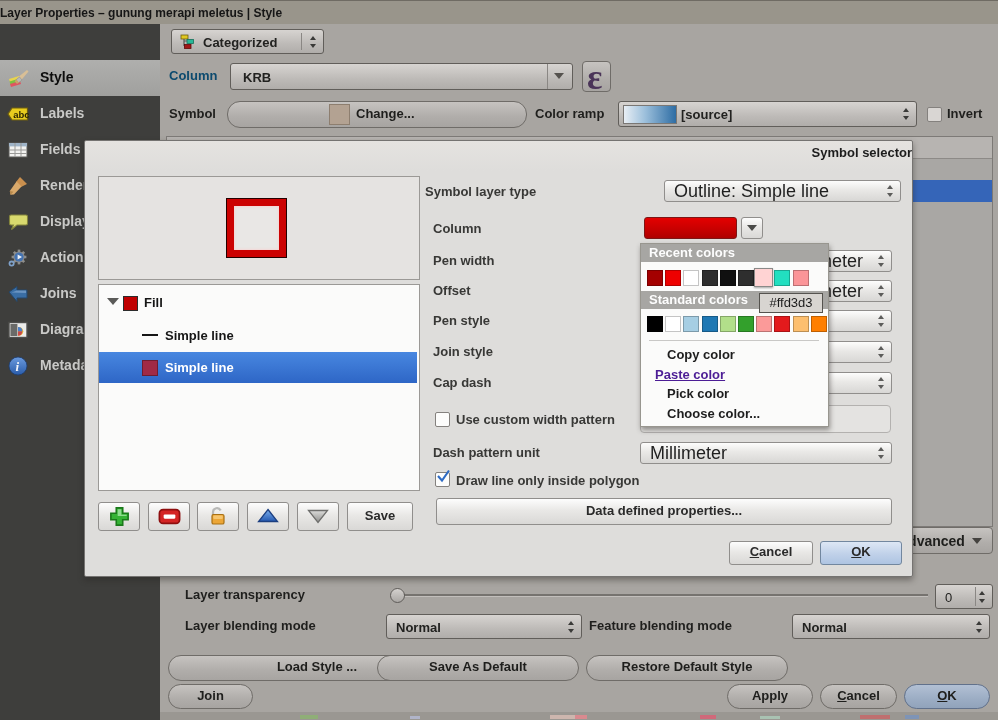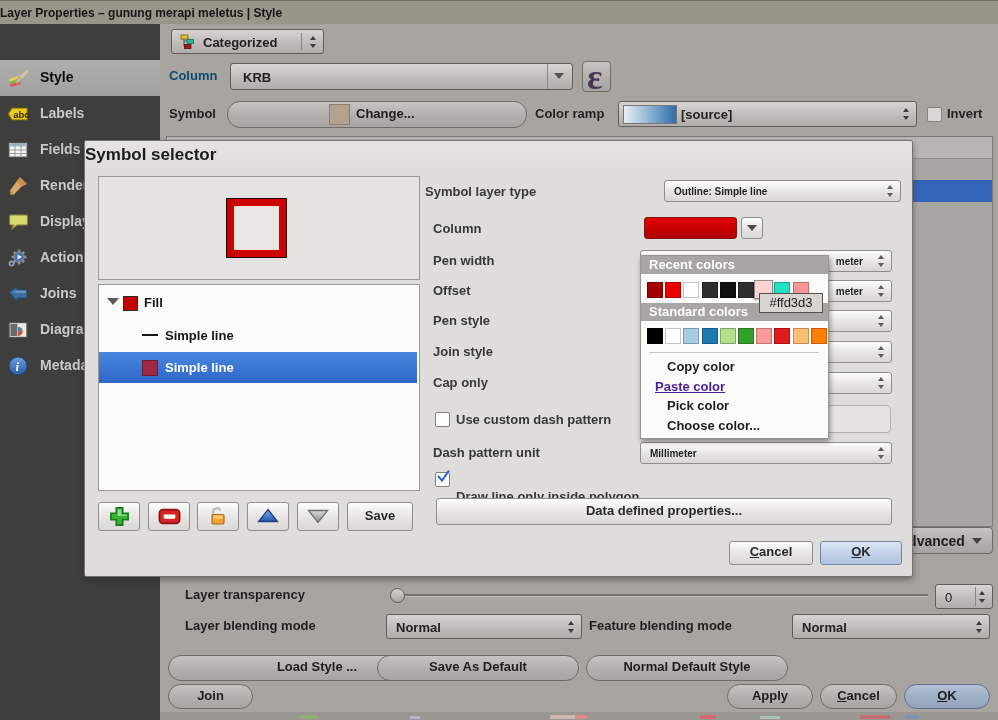--- a/index.html
+++ b/index.html
@@ -19,21 +19,21 @@
   color:#c9c9c7;white-space:nowrap;}
 .sbitem.sel{background:linear-gradient(#afafad,#a0a09e);}
 .sbitem.sel .tx{color:#0d0d0d;}
 
 .btn{position:absolute;border:1px solid #908e8c;border-radius:3px;
   background:linear-gradient(#fdfdfd,#e9e8e6 45%,#d9d8d6);
   font-size:13px;font-weight:bold;color:#2a2a2a;text-align:center;}
 .combo{position:absolute;border:1px solid #908e8c;border-radius:3px;
   background:linear-gradient(#fdfdfc,#e9e8e6 45%,#d8d7d5);}
 .combo .ct{position:absolute;left:9px;top:50%;transform:translateY(-50%);
-  font-size:10px;font-weight:bold;color:#1f1f1f;white-space:nowrap;}
+  font-size:18px;font-weight:normal;color:#1f1f1f;white-space:nowrap;}
 .spin{position:absolute;right:3px;top:0;height:100%;width:14px;
   display:flex;flex-direction:column;justify-content:center;align-items:center;}
 .spin .u{width:0;height:0;border-left:3.5px solid transparent;border-right:3.5px solid transparent;
   border-bottom:4.5px solid #5c5c5a;margin-bottom:4px;}
 .spin .d{width:0;height:0;border-left:3.5px solid transparent;border-right:3.5px solid transparent;
   border-top:4.5px solid #5c5c5a;}
 .lbl{position:absolute;font-size:13px;font-weight:bold;color:#383836;white-space:nowrap;}
 
 .dcombo{position:absolute;border:1px solid #615e5a;border-radius:3px;
   background:linear-gradient(#d7d4d1,#bdbab7 60%,#b0adaa);}
@@ -225,41 +225,41 @@
   <div class="dcombo" style="left:632px;top:590px;width:196px;height:23px;">
     <span class="ct">Normal</span>
     <span class="spin dspin">
         <span class="u"></span>
         <span class="d"></span>
       </span>
   </div>
 
   <div class="dbtn" style="left:8px;top:631px;width:200px;height:24px;line-height:22px;padding-left:48px;">Load Style ...</div>
   <div class="dbtn" style="left:217px;top:631px;width:200px;height:24px;line-height:22px;">Save As Default</div>
-  <div class="dbtn" style="left:426px;top:631px;width:200px;height:24px;line-height:22px;">Normal Default Style</div>
+  <div class="dbtn" style="left:426px;top:631px;width:200px;height:24px;line-height:22px;">Restore Default Style</div>
 
   <div class="dbtn" style="left:8px;top:660px;width:83px;height:23px;line-height:21px;">Join</div>
   <div class="dbtn" style="left:567px;top:660px;width:84px;height:23px;line-height:21px;">Apply</div>
   <div class="dbtn" style="left:660px;top:660px;width:75px;height:23px;line-height:21px;"><u>C</u>ancel</div>
   <div class="dbtn" style="left:744px;top:660px;width:84px;height:23px;line-height:21px;background:linear-gradient(#b2c0d4,#9cadc4 60%,#91a3bb);border-color:#61718b;"><u>O</u>K</div>
 
   <div class="abs" style="left:0;top:688px;width:838px;height:8px;background:#9a9792;overflow:hidden;">
     <span class="abs" style="left:140px;top:3px;width:18px;height:4px;background:#8fae77;"></span>
     <span class="abs" style="left:250px;top:4px;width:10px;height:3px;background:#b0b4c9;"></span>
     <span class="abs" style="left:390px;top:3px;width:26px;height:4px;background:#cdb6ae;"></span>
     <span class="abs" style="left:415px;top:3px;width:12px;height:4px;background:#d98a8f;"></span>
     <span class="abs" style="left:540px;top:3px;width:16px;height:4px;background:#d0697a;"></span>
     <span class="abs" style="left:600px;top:4px;width:20px;height:3px;background:#a9c2b2;"></span>
     <span class="abs" style="left:700px;top:3px;width:30px;height:4px;background:#bf6f6f;"></span>
     <span class="abs" style="left:745px;top:3px;width:14px;height:4px;background:#7e94b6;"></span>
   </div>
 </div>
 
 <div id="symdlg" class="abs" style="left:84px;top:140px;width:827px;height:435px;border-radius:2px;background:linear-gradient(#e5e3e0,#dedddb 30px,#dedddb);border:1px solid #757371;box-shadow:0 3px 6px rgba(40,36,32,.45);">
-  <div class="abs" style="left:0;top:4px;width:100%;text-align:left;font-size:17px;font-weight:bold;color:#1c1c1c;">Symbol selector</div>
+  <div class="abs" style="left:0;top:4px;width:100%;text-align:right;font-size:13px;font-weight:bold;color:#1c1c1c;">Symbol selector</div>
 
   <div class="abs" style="left:13px;top:35px;width:320px;height:102px;background:#e5e3e1;border:1px solid #9b9996;">
     <div class="abs" style="left:128px;top:22px;width:45px;height:44px;border:7px solid #cc0202;outline:1px solid #240000;background:#e9e7e5;box-shadow:inset 0 0 3px #ffc4c4;"></div>
   </div>
 
   <div class="abs" style="left:13px;top:143px;width:320px;height:205px;background:#fbfbfa;border:1px solid #9b9996;">
     <div class="abs" style="left:8px;top:13px;width:0;height:0;border-left:6px solid transparent;border-right:6px solid transparent;border-top:7px solid #5a5a58;"></div>
     <div class="abs" style="left:24px;top:11px;width:13px;height:13px;background:#c00000;border:1px solid #2c2c2c;"></div>
     <div class="abs" style="left:45px;top:10px;font-size:13px;font-weight:bold;color:#161616;">Fill</div>
     <div class="abs" style="left:43px;top:49px;width:16px;height:2px;background:#161616;"></div>
@@ -314,21 +314,21 @@
   <div class="lbl" style="left:348px;top:80px;">Column</div>
   <div class="abs" style="left:559px;top:76px;width:91px;height:20px;border-radius:3px;border:1px solid #7c1616;background:linear-gradient(#e40000,#c60000 60%,#ae0000);"></div>
   <div class="btn" style="left:656px;top:76px;width:20px;height:20px;">
     <span style="position:absolute;left:5px;top:7px;width:0;height:0;border-left:5px solid transparent;border-right:5px solid transparent;border-top:6px solid #4a4a48;"></span>
   </div>
 
   <div class="lbl" style="left:348px;top:112px;">Pen width</div>
   <div class="lbl" style="left:348px;top:142px;">Offset</div>
   <div class="lbl" style="left:348px;top:172px;">Pen style</div>
   <div class="lbl" style="left:348px;top:203px;">Join style</div>
-  <div class="lbl" style="left:348px;top:234px;">Cap only</div>
+  <div class="lbl" style="left:348px;top:234px;">Cap dash</div>
 
   <div class="combo" style="left:555px;top:109px;width:250px;height:20px;">
       <span class="ct" style="left:auto;right:28px;">meter</span>
       <span class="spin">
         <span class="u"></span>
         <span class="d"></span>
       </span>
     </div>
   <div class="combo" style="left:555px;top:139px;width:250px;height:20px;">
       <span class="ct" style="left:auto;right:28px;">meter</span>
@@ -350,45 +350,45 @@
       </span>
     </div>
   <div class="combo" style="left:555px;top:231px;width:250px;height:20px;">
       <span class="spin">
         <span class="u"></span>
         <span class="d"></span>
       </span>
     </div>
 
   <div class="chk" style="left:350px;top:271px;background:#fcfcfb;"></div>
-  <div class="lbl" style="left:371px;top:271px;">Use custom dash pattern</div>
+  <div class="lbl" style="left:371px;top:271px;">Use custom width pattern</div>
   <div class="abs" style="left:555px;top:264px;width:249px;height:26px;border:1px solid #b3b1af;border-radius:4px;background:#e4e3e1;"></div>
 
   <div class="lbl" style="left:348px;top:304px;">Dash pattern unit</div>
   <div class="combo" style="left:555px;top:301px;width:250px;height:20px;">
     <span class="ct">Millimeter</span>
     <span class="spin">
         <span class="u"></span>
         <span class="d"></span>
       </span>
   </div>
 
   <div class="chk" style="left:350px;top:331px;background:#fcfcfb;"></div>
   <svg class="abs" style="left:350px;top:327px;" width="17" height="17" viewBox="0 0 17 17">
     <path d="M3 8 L7 12.5 L14 2.5" fill="none" stroke="#2e6bc4" stroke-width="2.1"></path>
   </svg>
-  <div class="lbl" style="left:371px;top:348px;">Draw line only inside polygon</div>
+  <div class="lbl" style="left:371px;top:332px;">Draw line only inside polygon</div>
 
   <div class="btn" style="left:351px;top:357px;width:454px;height:25px;line-height:23px;">Data defined properties...</div>
 
   <div class="btn" style="left:644px;top:400px;width:82px;height:22px;line-height:20px;"><u>C</u>ancel</div>
   <div class="btn" style="left:735px;top:400px;width:80px;height:22px;line-height:20px;background:linear-gradient(#dde7f5,#c0d1e9 55%,#aec4e2);border-color:#72879f;"><u>O</u>K</div>
 </div>
 
-<div id="colormenu" class="abs" style="left:640px;top:243px;width:187px;height:182px;background:#fbfbfa;border:1px solid #98968f;box-shadow:1px 3px 5px rgba(40,36,32,.45);margin-top:12px;">
+<div id="colormenu" class="abs" style="left:640px;top:243px;width:187px;height:182px;background:#fbfbfa;border:1px solid #98968f;box-shadow:1px 3px 5px rgba(40,36,32,.45);">
   <div class="abs" style="left:0;top:0;width:100%;height:18px;background:#a7a6a3;">
     <span style="position:absolute;left:8px;top:1px;font-size:13px;font-weight:bold;color:#fdfdfd;">Recent colors</span>
   </div>
   <div id="recent" class="abs" style="left:6px;top:26px;height:15px;">
       <div style="position: absolute; top: 0px; width: 14px; height: 14px; background: rgb(164, 0, 0); border: 1px solid rgba(0, 0, 0, 0.25); left: 0px;"></div>
       <div style="position: absolute; top: 0px; width: 14px; height: 14px; background: rgb(238, 0, 0); border: 1px solid rgba(0, 0, 0, 0.25); left: 18.2px;"></div>
       <div style="position: absolute; top: 0px; width: 14px; height: 14px; background: rgb(255, 255, 255); border: 1px solid rgb(196, 196, 196); left: 36.4px;"></div>
       <div style="position: absolute; top: 0px; width: 14px; height: 14px; background: rgb(46, 46, 46); border: 1px solid rgba(0, 0, 0, 0.25); left: 54.6px;"></div>
       <div style="position: absolute; top: 0px; width: 14px; height: 14px; background: rgb(16, 16, 16); border: 1px solid rgba(0, 0, 0, 0.25); left: 72.8px;"></div>
       <div style="position: absolute; top: 0px; width: 14px; height: 14px; background: rgb(46, 46, 46); border: 1px solid rgba(0, 0, 0, 0.25); left: 91px;"></div>

